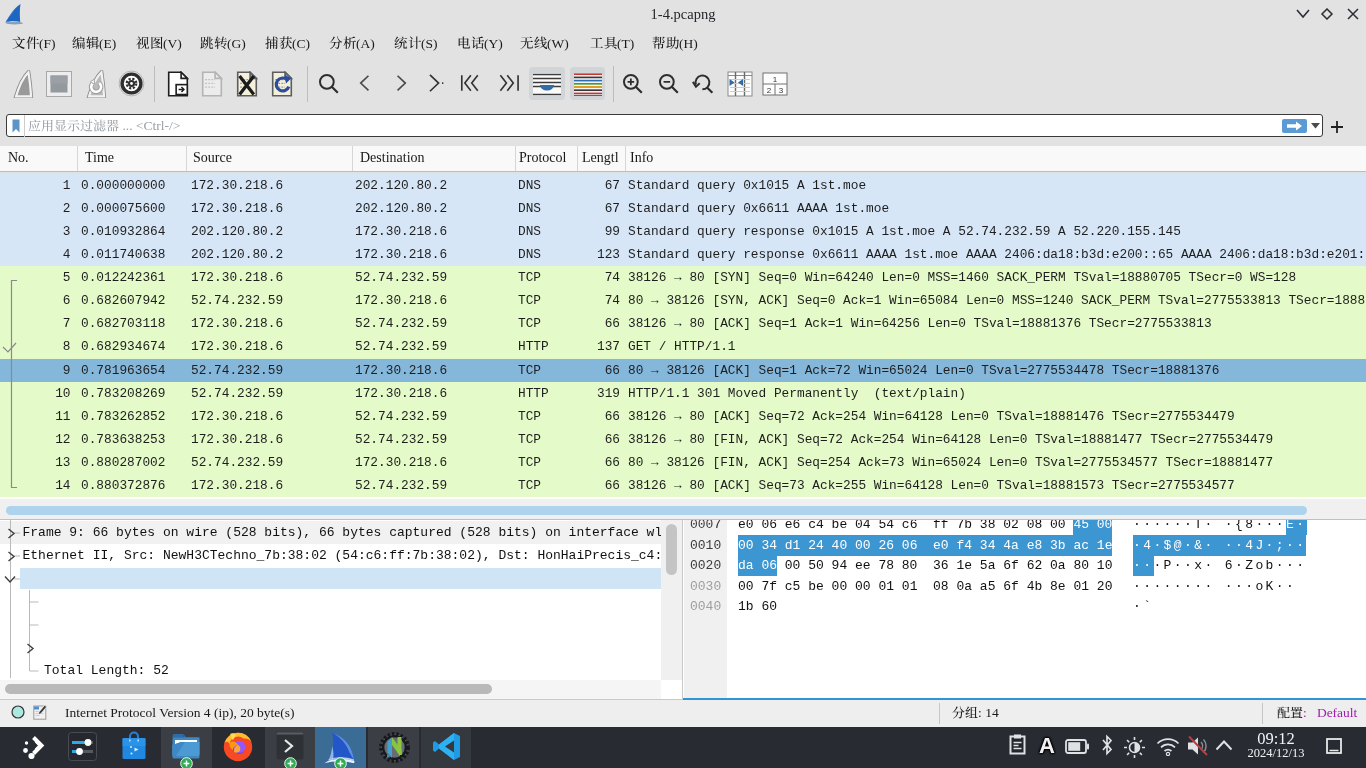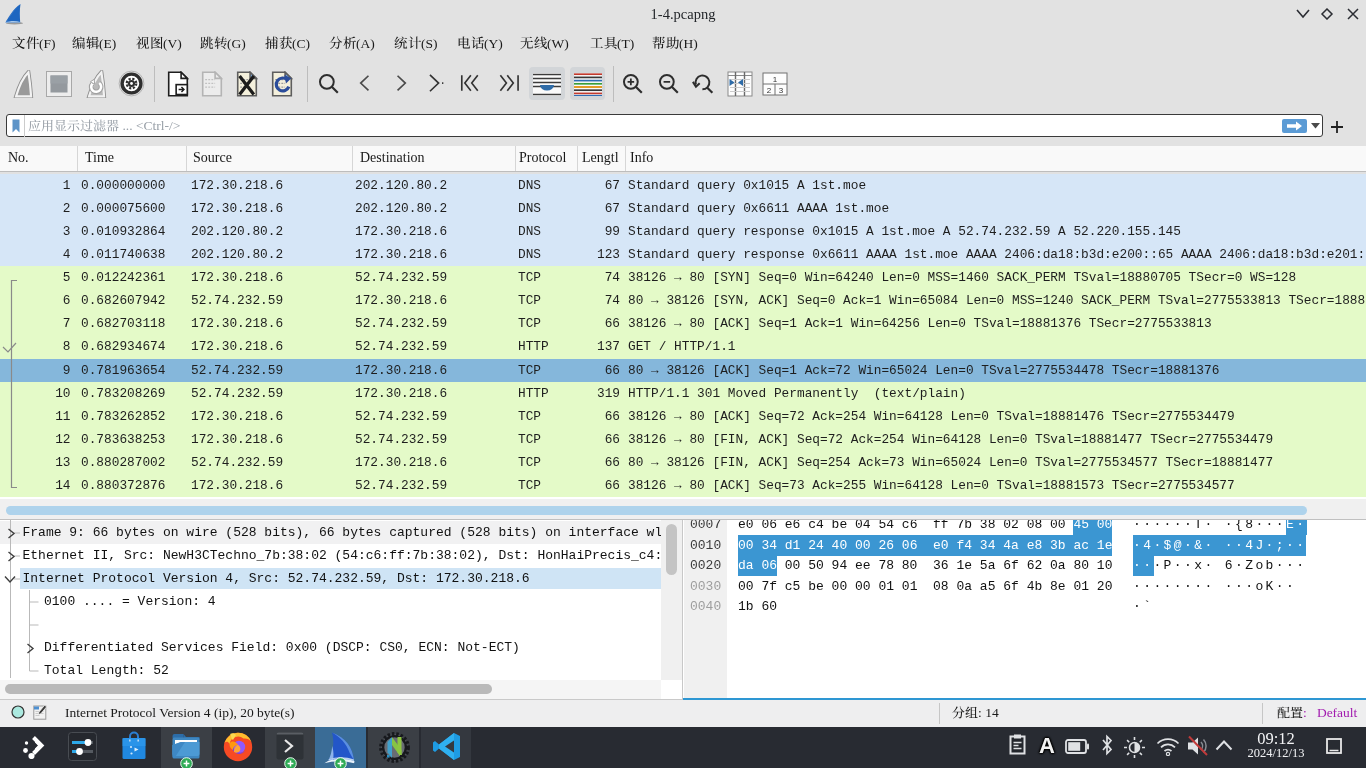--- a/index.html
+++ b/index.html
@@ -330,23 +330,20 @@
       <path d="M2.5 1 L8 5.5 L2.5 10" fill="none" stroke="#3f3f3f" stroke-width="1.4"></path>
     </svg>
     <svg class="abs" style="left:4px;top:54px" width="12" height="10" viewBox="0 0 12 10">
       <path d="M1 2.5 L6 8 L11 2.5" fill="none" stroke="#3f3f3f" stroke-width="1.4"></path>
     </svg>
     <svg class="abs" style="left:25px;top:123px" width="10" height="11" viewBox="0 0 10 11">
       <path d="M2.5 1 L8 5.5 L2.5 10" fill="none" stroke="#3f3f3f" stroke-width="1.4"></path>
     </svg>
     <div class="dline" style="left:22.5px;top:3px;width:638.5px;height:20px;line-height:20px;overflow:hidden">Frame 9: 66 bytes on wire (528 bits), 66 bytes captured (528 bits) on interface wlp2s0, id 0</div>
     <div class="dline" style="left:22.5px;top:26px;width:638.5px;height:20px;line-height:20px;overflow:hidden">Ethernet II, Src: NewH3CTechno_7b:38:02 (54:c6:ff:7b:38:02), Dst: HonHaiPrecis_c4:be:04 (e0:06:e6:c4:be:04)</div>
-    <div class="dline" style="left:22.5px;top:49px;width:638.5px;height:20px;line-height:20px;overflow:hidden">Internet Protocol Version 4, Src: 52.74.232.59, Dst: 172.30.218.6</div>
-    <div class="dline" style="left:44px;top:72px;width:617px;height:20px;line-height:20px;overflow:hidden">0100 .... = Version: 4</div>
-    <div class="dline" style="left:44px;top:118px;width:617px;height:20px;line-height:20px;overflow:hidden">Differentiated Services Field: 0x00 (DSCP: CS0, ECN: Not-ECT)</div>
     <div class="dline" style="left:44px;top:141px;width:617px;height:20px;line-height:20px;overflow:hidden">Total Length: 52</div>
     <div class="abs" style="left:684px;top:0;width:43px;height:178px;background:#f0f0f0"></div>
     <div class="hx" style="left:690px;top:-6px;height:21px;line-height:21px;color:#3c3c3c">0007</div>
     <div class="hx" style="left:690px;top:14.5px;height:21px;line-height:21px;color:#3c3c3c">0010</div>
     <div class="hx" style="left:690px;top:35px;height:21px;line-height:21px;color:#3c3c3c">0020</div>
     <div class="hx" style="left:690px;top:55.5px;height:21px;line-height:21px;color:#9e9e9e">0030</div>
     <div class="hx" style="left:690px;top:76px;height:21px;line-height:21px;color:#9e9e9e">0040</div>
     <div class="hx" style="left:738px;top:-6px;height:21px;line-height:21px">e0 06 e6 c4 be 04 54 c6  ff 7b 38 02 08 00</div>
     <div class="hx" style="left:1073.3999999999999px;top:-6px;width:39px;height:21px;line-height:21px;background:#3b96d2;color:#fff;">45 00</div>
     <div class="hx" style="left:1133px;top:-6px;height:21px;line-height:21px;letter-spacing:2.4px">······T· ·{8···</div>

